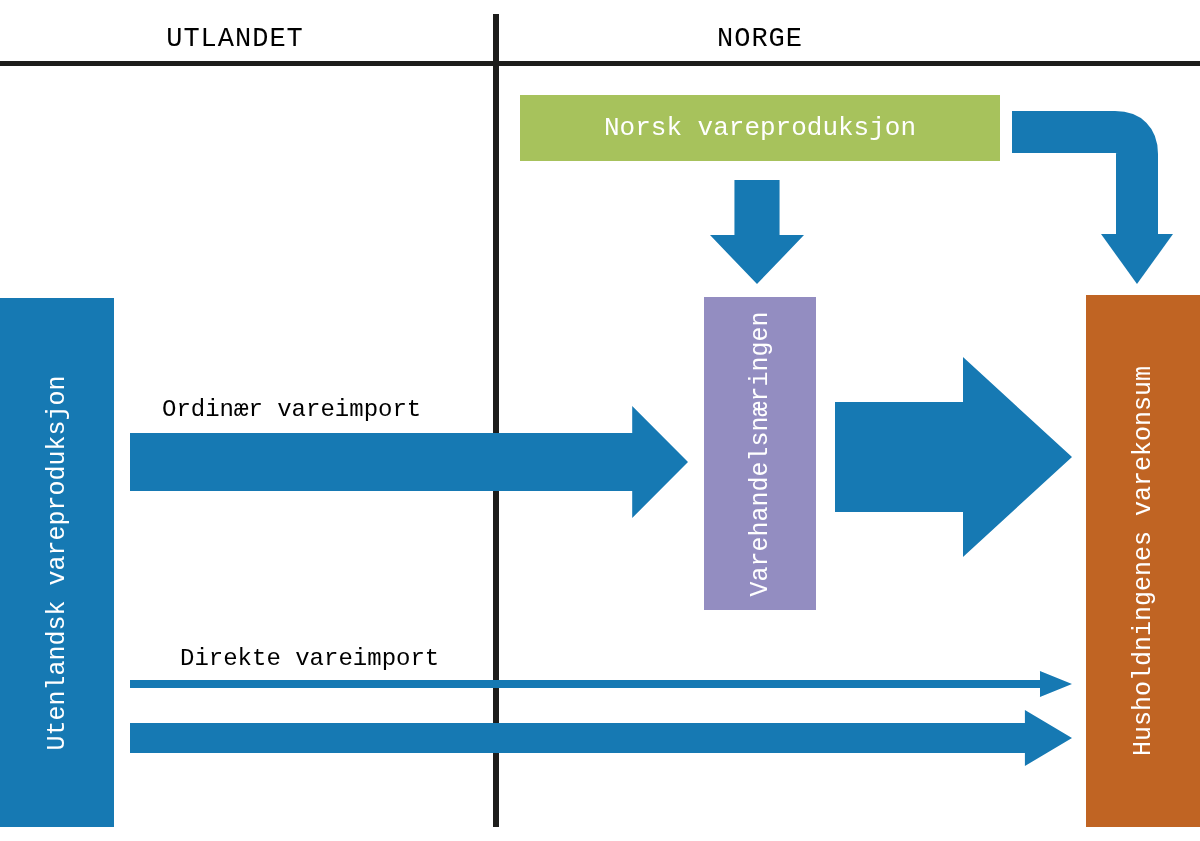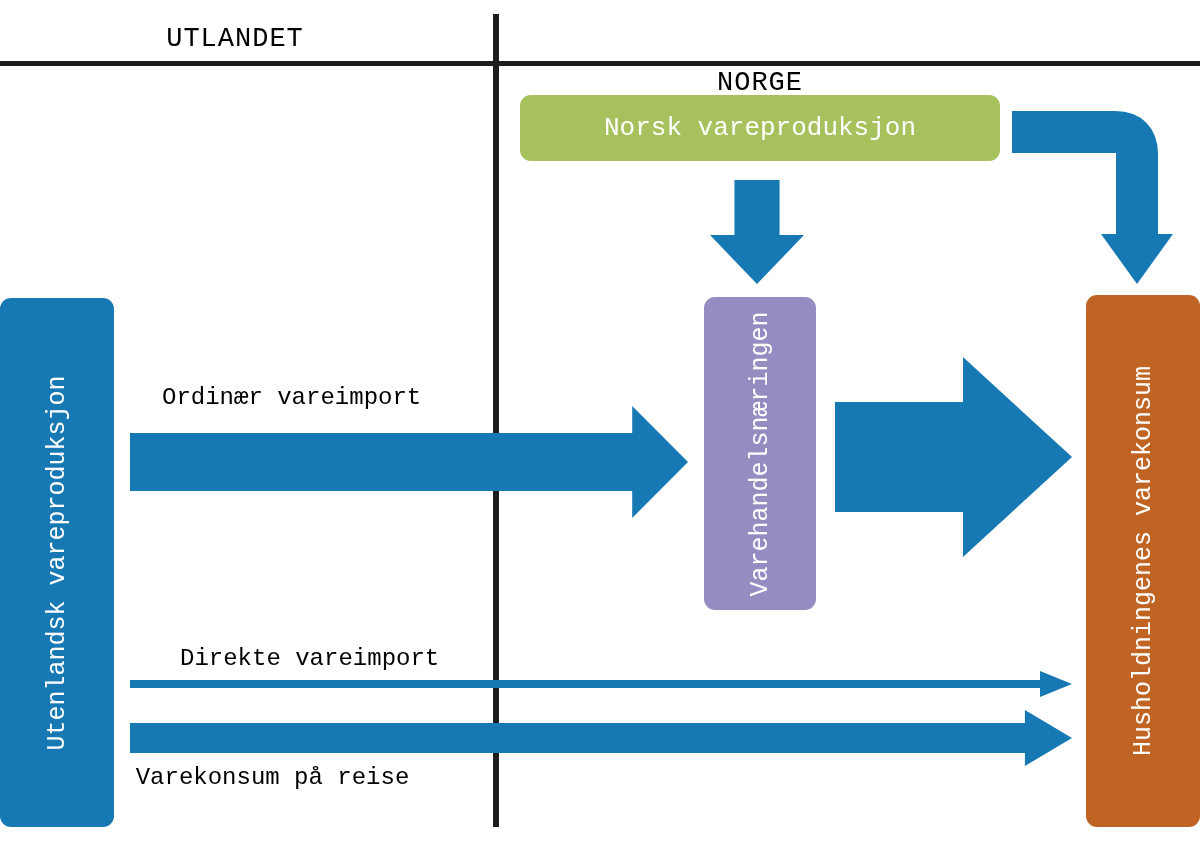--- a/index.html
+++ b/index.html
@@ -22,38 +22,38 @@
     position: absolute;
     top: 22px;
     height: 34px;
     line-height: 34px;
     text-align: center;
     font-size: 27px;
     letter-spacing: 1px;
     color: var(--label-text, #000000);
   }
   #hdr-left  { left: 0px;   width: 470px; }
-  #hdr-right { left: 520px; width: 480px; margin-top: 44px; }
+  #hdr-right { left: 520px; width: 480px; }
 
   
   .hline {
     position: absolute;
     left: 0; top: 61px;
     width: 1200px; height: 5px;
     background: var(--line-black, #1d1d1b);
   }
   .vline {
     position: absolute;
     left: 493px; top: 14px;
     width: 6px; height: 813px;
     background: var(--line-black, #1d1d1b);
   }
 
   
-  .box { position: absolute; border-radius: 11px; }
+  .box { position: absolute; }
   .vtext {
     position: absolute;
     left: 50%; top: 50%;
     transform: translate(-50%, -50%) rotate(-90deg);
     white-space: nowrap;
     color: var(--box-text, #ffffff);
     font-size: 25px;
   }
   .htext {
     position: absolute;
@@ -99,21 +99,21 @@
     width: 170px; height: 200px;
   }
 
   
   .flow-label {
     position: absolute;
     font-size: 24px;
     color: var(--label-text, #000000);
     white-space: nowrap;
   }
-  #label-ordinary { left: 162px; top: 384px; }
+  #label-ordinary { left: 162px; top: 396px; }
   #label-direct   { left: 162px; top: 645px; margin-left: 18px; }
   #label-travel   {
     left: 130px; top: 763px; width: 285px;
     text-align: center; line-height: 30px; white-space: normal;
   }
 </style>
 </head>
 <body>
 
 <div class="canvas">
@@ -153,16 +153,15 @@
 
   <div class="blockarrow" id="arrow-direct"></div>
 
   <div class="blockarrow" id="arrow-travel"></div>
 
   <div class="flow-label" id="label-ordinary">Ordinær vareimport</div>
 
   <div class="flow-label" id="label-direct">Direkte vareimport</div>
 
   <div class="flow-label" id="label-travel">
-    <div>Varekonsum på reise</div>
   </div>
 
 </div>
 
 </body></html>

